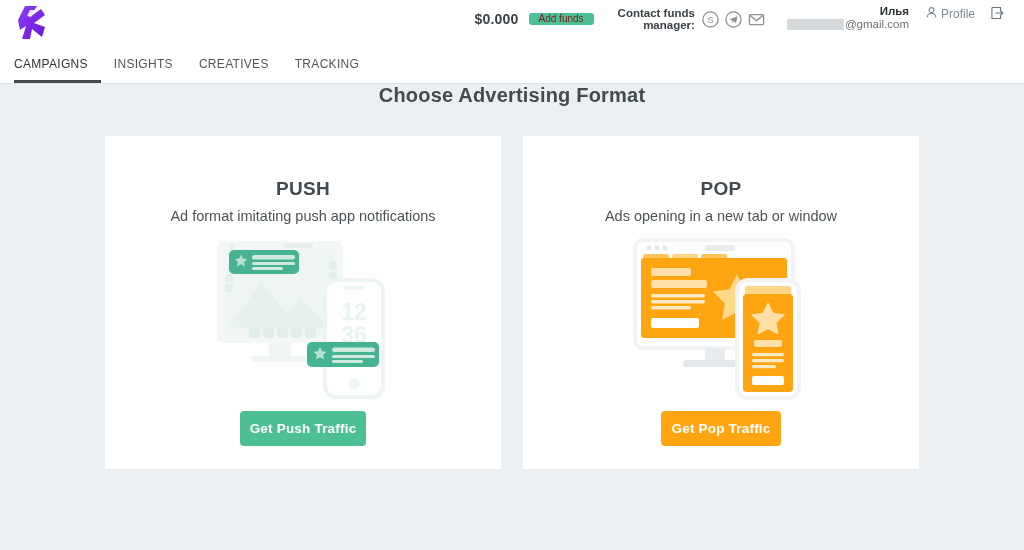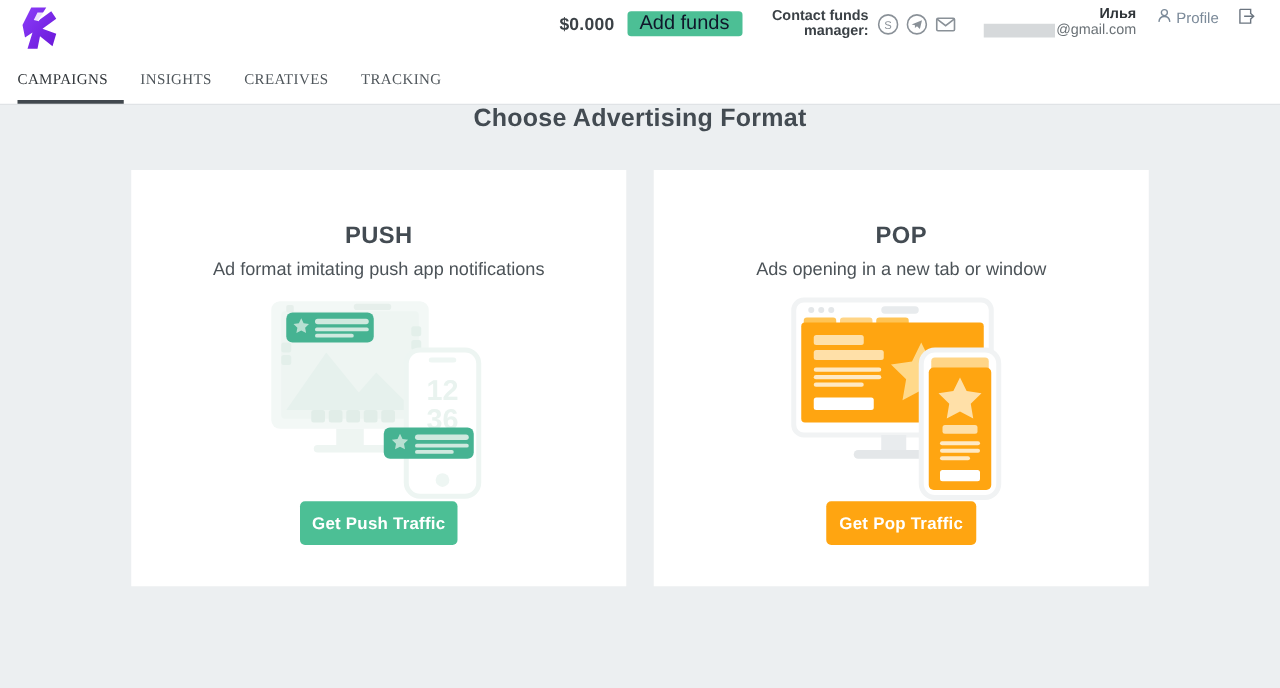--- a/index.html
+++ b/index.html
@@ -23,23 +23,23 @@
   }
   .topbar {
     position: absolute; right: 19px; top: 4px;
     display: flex; align-items: center; height: 30px;
   }
   .balance {
     font-size: 14px; font-weight: bold; color: #3b4146;
     margin-right: 10px; letter-spacing: .2px;
   }
   .add-funds {
-    background: #4cbf95; color: #0f172a; border: none;
+    background: #4cbf95; color: #7f1d1d; border: none;
     font-family: "Liberation Sans", sans-serif;
-    font-size: 16px; padding: 0 10px; border-radius: 3px;
+    font-size: 10px; padding: 0 10px; border-radius: 3px;
     cursor: pointer; line-height: 1.2;
   }
   .contact-block {
     display: flex; align-items: center; margin-left: 24px;
   }
   .contact-label {
     font-size: 11.5px; font-weight: bold; color: #3b4146;
     text-align: right; line-height: 12px; margin-right: 7px;
   }
   .contact-icons { display: flex; align-items: center; gap: 6px; }
@@ -71,21 +71,21 @@
   
   .nav {
     position: absolute; left: 0; bottom: 0;
     display: flex; align-items: flex-end; height: 36px;
     padding-left: 14px;
   }
   .nav-item {
     font-size: 12px; color: #50575c; letter-spacing: .3px;
     padding: 0 13px 9px 13px; cursor: pointer;
     border-bottom: 3px solid transparent;
-    text-decoration: none; white-space: nowrap; font-family: Liberation Serif, serif;
+    text-decoration: none; white-space: nowrap;
   }
   .nav-item:first-child { padding-left: 0; }
   .nav-item.active { color: #2f3438; border-bottom-color: #41484e; }
 
   
   .main { position: relative; width: 1024px; height: 466px; }
   .page-title {
     text-align: center; font-size: 20px; font-weight: bold;
     color: #434b52; letter-spacing: .2px;
   }
@@ -99,21 +99,21 @@
   }
   .card-title {
     font-size: 19px; font-weight: bold; color: #434b52;
     margin-top: 42px; letter-spacing: .3px;
   }
   .card-sub {
     font-size: 14.5px; color: #4c5358; margin-top: 8px;
   }
   .illus { margin-top: 12px; width: 200px; height: 165px; }
   .cta {
-    border: none; border-radius: 4px;
+    margin-top: 10px; border: none; border-radius: 4px;
     color: #fff; font-size: 13.5px; font-weight: bold;
     font-family: "Liberation Sans", sans-serif;
     padding: 10px 10px; cursor: pointer; letter-spacing: .2px;
   }
   .cta-push { background: #4cbf95; }
   .cta-pop { background: #ffa511; }
 </style>
 </head>
 <body>
 

